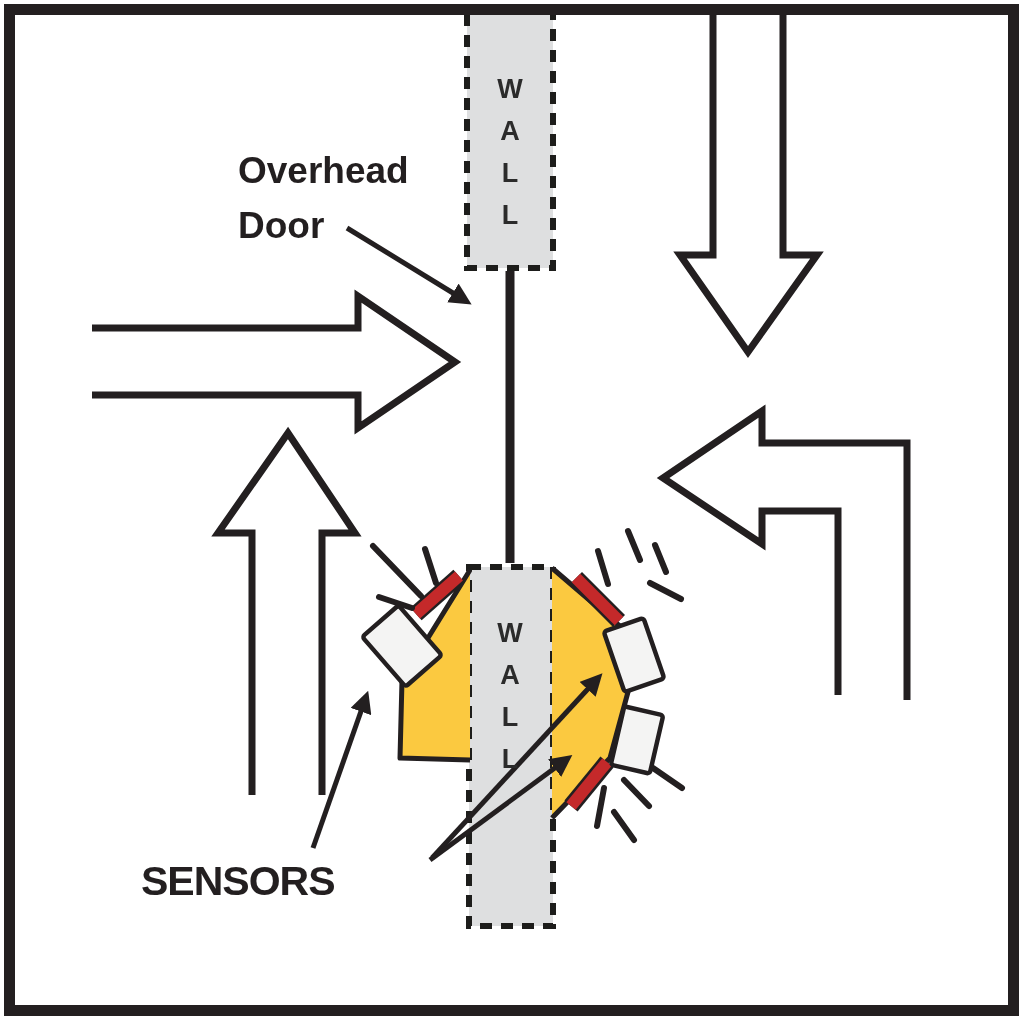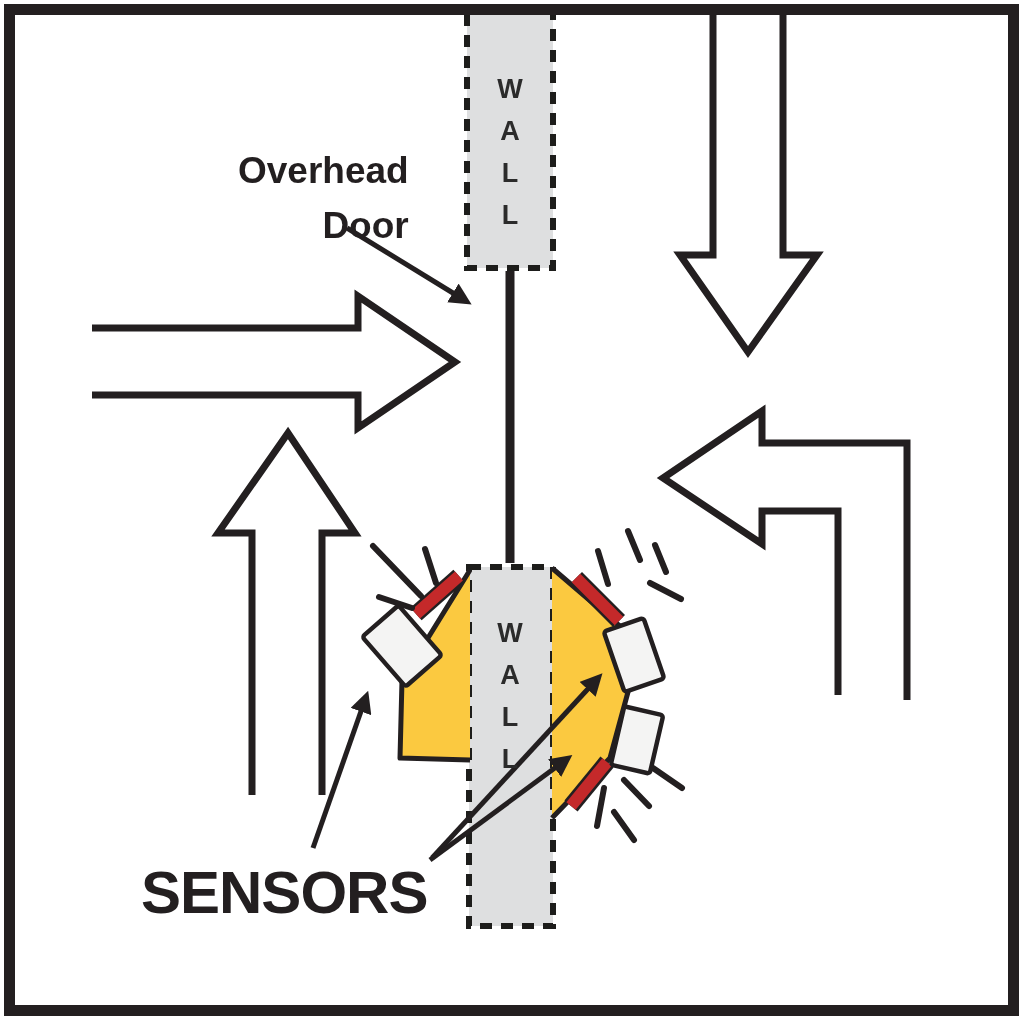--- a/index.html
+++ b/index.html
@@ -9,24 +9,24 @@
     font-family:"Liberation Sans", sans-serif;
     overflow:hidden;
   }
   #scene{position:absolute;left:0;top:0;}
   .label{
     position:absolute;color:var(--outline,#231f20);
     font-weight:bold;z-index:5;
   }
   .overhead-door{
     left:238px;top:144px;font-size:37px;line-height:1.48;
-    white-space:pre-line;letter-spacing:0px;text-align:right;
+    white-space:pre-line;letter-spacing:0px;
   }
   .sensors{
-    left:141px;top:858px;font-size:60px;letter-spacing:-1px;
+    left:141px;top:858px;font-size:41px;letter-spacing:-1px;
   }
   .wall-label{
     writing-mode:vertical-lr;text-orientation:upright;
     font-size:27px;letter-spacing:12px;color:#2b2b2b;
   }
   .wall-top-label{left:494px;top:74px;}
   .wall-bottom-label{left:494px;top:618px;}
 </style>
 </head>
 <body>

